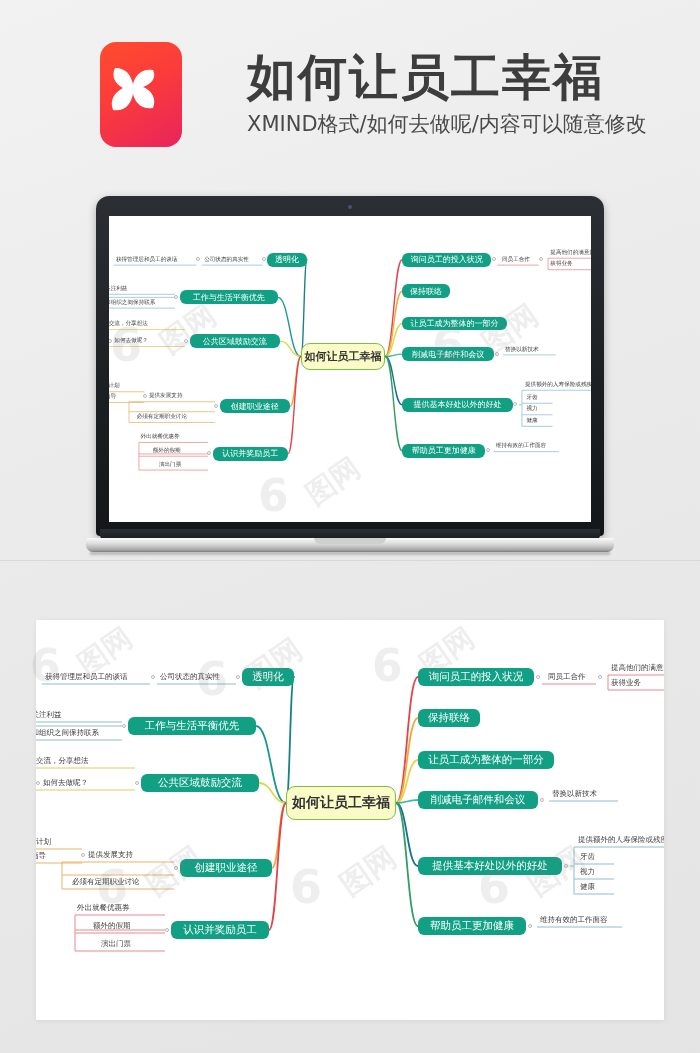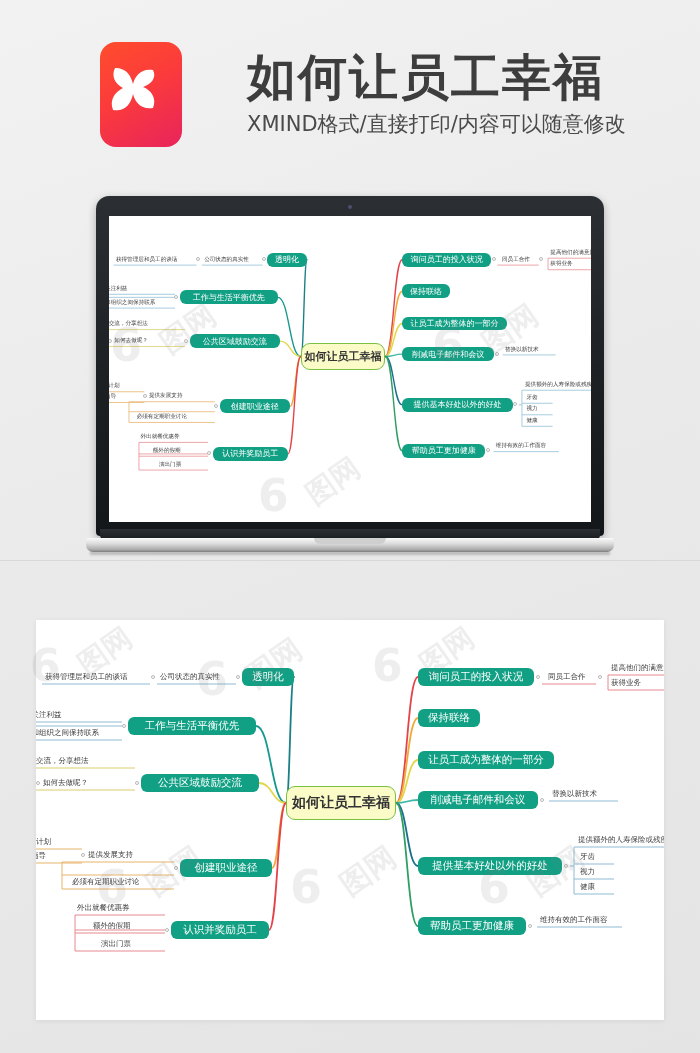--- a/index.html
+++ b/index.html
@@ -117,21 +117,21 @@
 <div class="page">
 
   <div class="header">
     <div class="logo">
       <svg width="68" height="68" viewBox="0 0 68 68">
         <path d="M8 8 C20 8 24 16 26 24 C28 16 34 8 46 10 C50 18 44 24 36 27 C44 30 50 38 46 48 C34 50 28 42 26 34 C24 44 18 52 6 50 C2 40 8 32 16 28 C8 24 4 16 8 8 Z" fill="#ffffff"></path>
       </svg>
     </div>
     <div class="title-block">
       <div class="main-title">如何让员工幸福</div>
-      <div class="sub-title">XMIND格式/直接打印/内容可以随意修改</div>
+      <div class="sub-title">XMIND格式/如何去做呢/内容可以随意修改</div>
     </div>
   </div>
 
   <div class="laptop">
     <div class="lid">
       <div class="camera"></div>
       <div class="screen">
         <div class="mindmap" id="mm-small" style="width: 482px; height: 307.006px;">
             <svg class="mm-svg" width="482.00000000000006" height="307.00636942675163">
               <path d="M191.87898089171975,140.45541401273886 C194.94904458598728,140.45541401273886 194.94904458598728,43.748407643312106 198.01910828025478,43.748407643312106" stroke="#1b7f86" fill="none" stroke-width="1.3815286624203822" stroke-linecap="round"></path>

